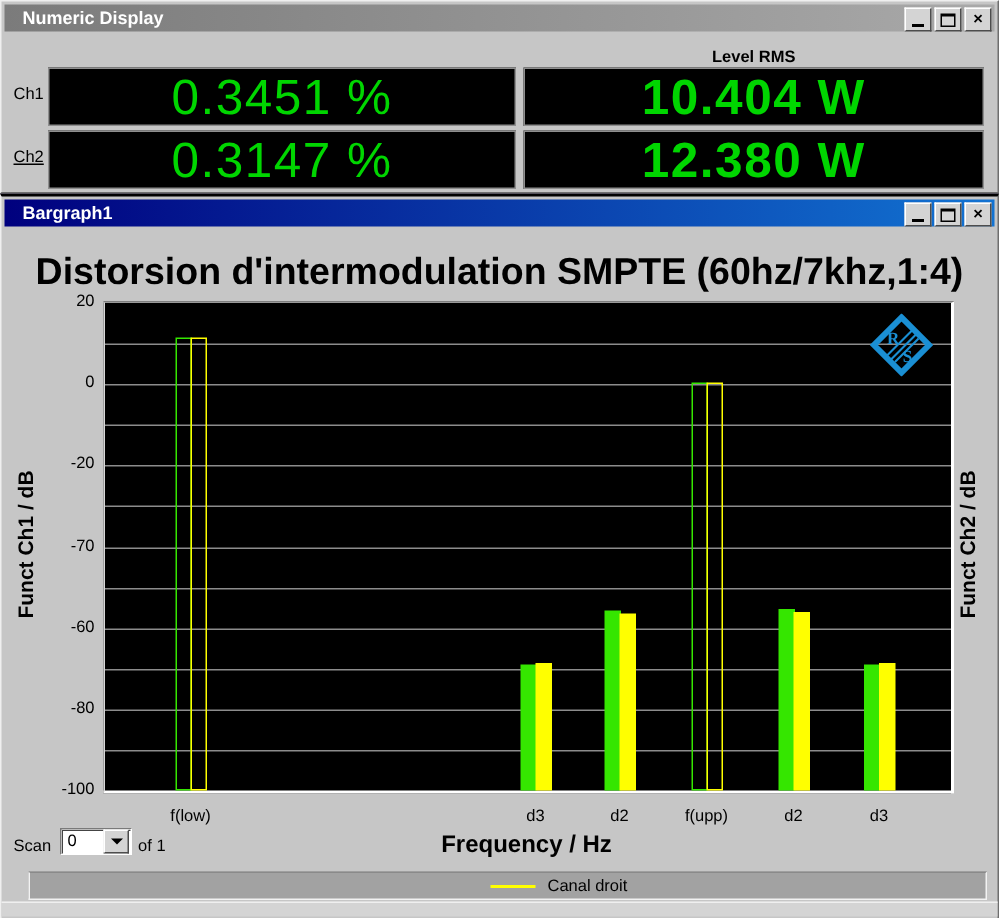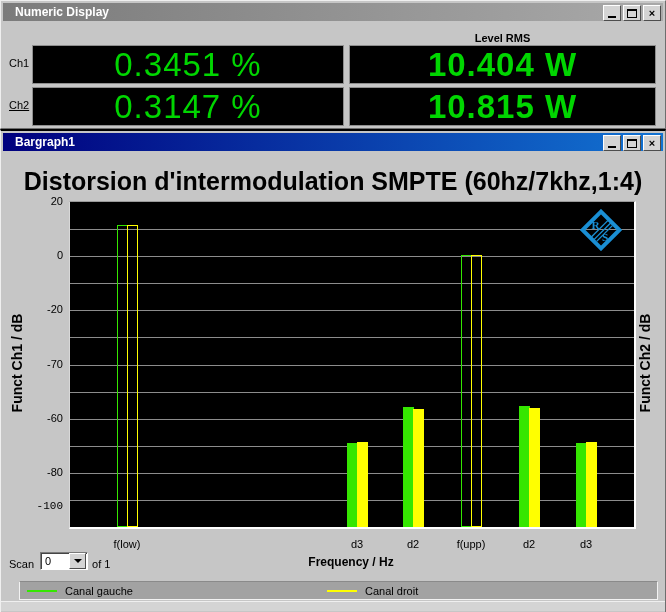--- a/index.html
+++ b/index.html
@@ -55,21 +55,21 @@
   .bar { position:absolute; width:11px; box-sizing:border-box; }
   .bar.hollow { border:1px solid; background:transparent !important; }
   .ytick { position:absolute; left:16px; width:46px; text-align:right;
            font-size:11px; line-height:14px; }
   .xlabel { position:absolute; top:407px; width:64px; text-align:center; font-size:11px; }
   .axis-y { position:absolute; width:120px; height:16px; text-align:center;
             font-size:14px; font-weight:bold; transform:rotate(-90deg); }
   .axis-y.left  { left:-44px; top:224px; }
   .axis-y.right { left:584px; top:224px; }
   .axis-x { position:absolute; left:68px; width:564px; top:424px;
-            text-align:center; font-size:12px; font-weight:bold; }
+            text-align:center; font-size:16px; font-weight:bold; }
   .rs-logo { position:absolute; right:12px; top:7px; }
   
   .scan-row { position:absolute; left:8px; top:421px; display:flex; align-items:flex-end; }
   .scan-label, .scan-suffix { font-size:11px; }
   .combo {
     margin-left:6px; margin-right:4px; width:46px; height:16px; background:#fff;
     border:1px solid; border-color:#7a7a7a #fff #fff #7a7a7a;
     box-shadow:inset 1px 1px 0 #444;
     display:flex; align-items:center; position:relative; cursor:default;
   }
@@ -114,21 +114,21 @@
           </div>
       </div>
     </div>
     <div class="col-header c1">Mod Dist</div>
     <div class="col-header c2">Level RMS</div>
     <div class="ch-label" style="top:56px;">Ch1</div>
     <div class="ch-label" style="top:98px;text-decoration:underline;">Ch2</div>
     <div class="val-box r1 c1">0.3451 %</div>
     <div class="val-box r1 c2">10.404 W</div>
     <div class="val-box r2 c1">0.3147 %</div>
-    <div class="val-box r2 c2">10.815 W</div>
+    <div class="val-box r2 c2">12.380 W</div>
   </div>
 
   <div class="win win-bar">
     <div class="titlebar active">
       <span>Bargraph1</span>
       <div class="tb-buttons">
         <div class="tb-btn">
             <span class="glyph-min"></span>
           </div>
         <div class="tb-btn">
@@ -182,21 +182,21 @@
       </svg>
     </div>
 
     <div id="ytick-layer">
         <div class="ytick" style="top: 63px;">20</div>
         <div class="ytick" style="top: 117px;">0</div>
         <div class="ytick" style="top: 171px;">-20</div>
         <div class="ytick" style="top: 226px;">-70</div>
         <div class="ytick" style="top: 280px;">-60</div>
         <div class="ytick" style="top: 334px;">-80</div>
-        <div class="ytick" style="top: 368px; font-family: Liberation Mono, monospace;">-100</div>
+        <div class="ytick" style="top: 388px;">-100</div>
       </div>
     <div id="xlabel-layer">
         <div class="xlabel" style="left: 94px;">f(low)</div>
         <div class="xlabel" style="left: 324px;">d3</div>
         <div class="xlabel" style="left: 380px;">d2</div>
         <div class="xlabel" style="left: 438px;">f(upp)</div>
         <div class="xlabel" style="left: 496px;">d2</div>
         <div class="xlabel" style="left: 553px;">d3</div>
       </div>
 
@@ -209,24 +209,20 @@
       <div class="combo">
         <span class="combo-value">0</span>
         <span class="combo-btn">
             <span class="combo-arrow"></span>
           </span>
       </div>
       <span class="scan-suffix">of 1</span>
     </div>
 
     <div class="legend">
-      <div class="legend-item i0">
-        <span class="legend-line" style="background: rgb(53, 230, 0);"></span>
-        <span class="legend-text">Canal gauche</span>
-      </div>
       <div class="legend-item i1">
         <span class="legend-line" style="background: rgb(255, 255, 0);"></span>
         <span class="legend-text">Canal droit</span>
       </div>
     </div>
 
     <div class="bottom-strip"></div>
   </div>
 </div>
 

